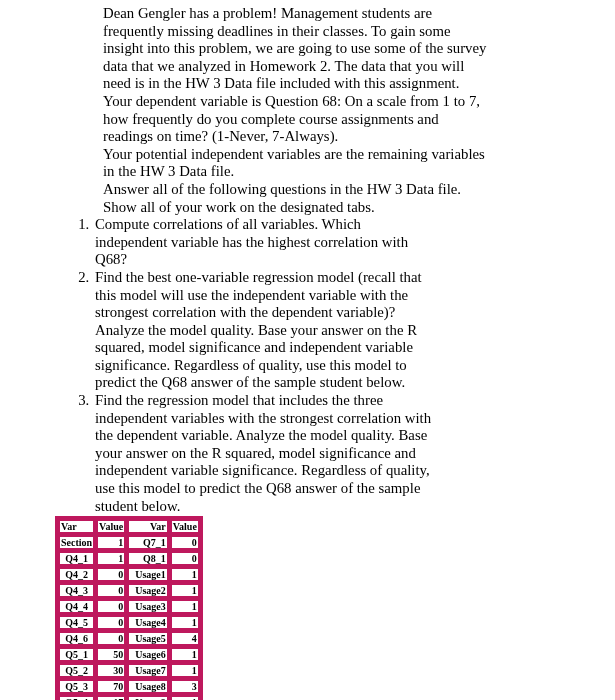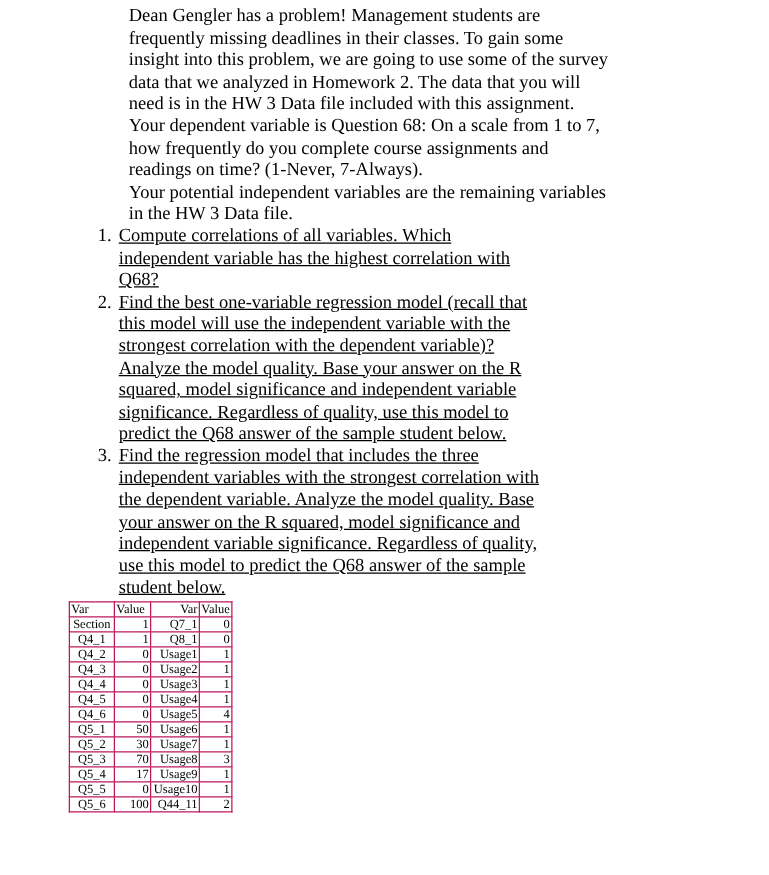--- a/index.html
+++ b/index.html
@@ -23,56 +23,56 @@
   ol.question-list {
     font-size: 14.8px;
     line-height: 17.6px;
     padding-left: 38px;
     max-width: 380px;
     list-style-type: decimal;
     list-style-position: outside;
   }
   ol.question-list li {
     padding-left: 2px;
-    text-decoration: underline;
   }
   p.sample-label {
     font-size: 14.8px;
     line-height: 17.6px;
   }
   table.sample-table {
     border-collapse: collapse;
     margin-top: 1px;
   }
   table.sample-table th,
   table.sample-table td {
-    border: 1px solid #be185d;
+    border: 5px solid #be185d;
     font-size: 10px;
     line-height: 11px;
     height: 12px;
     padding: 0 1px;
-    font-weight: normal;
+    font-weight: bold;
     font-family: "Liberation Serif", serif;
     white-space: nowrap;
     overflow: hidden;
   }
   .c0 { width: 36px; text-align: center; }
   .c1 { width: 29px; text-align: right; }
   .c2 { width: 39px; text-align: right; }
   .c3 { width: 22px; text-align: right; }
   thead .c0 { text-align: left; }
   thead .c1 { text-align: left; }
 </style>
 </head>
 <body>
 
 <div class="page">
 
   <p class="body-text">Dean Gengler has a problem! Management students are frequently missing deadlines in their classes. To gain some insight into this problem, we are going to use some of the survey data that we analyzed in Homework 2. The data that you will need is in the HW 3 Data file included with this assignment. Your dependent variable is Question 68: On a scale from 1 to 7, how frequently do you complete course assignments and readings on time? (1-Never, 7-Always).</p>
   <p class="body-text">Your potential independent variables are the remaining variables in the HW 3 Data file.</p>
+  <p class="body-text">Answer all of the following questions in the HW 3 Data file. Show all of your work on the designated tabs.</p>
 
   <ol class="question-list">
     <li>Compute correlations of all variables. Which independent variable has the highest correlation with Q68?</li>
     <li>Find the best one-variable regression model (recall that this model will use the independent variable with the strongest correlation with the dependent variable)? Analyze the model quality. Base your answer on the R squared, model significance and independent variable significance. Regardless of quality, use this model to predict the Q68 answer of the sample student below.</li>
     <li>Find the regression model that includes the three independent variables with the strongest correlation with the dependent variable. Analyze the model quality. Base your answer on the R squared, model significance and independent variable significance. Regardless of quality, use this model to predict the Q68 answer of the sample student below.</li>
   </ol>
 
 
   <table class="sample-table">
     <thead>

